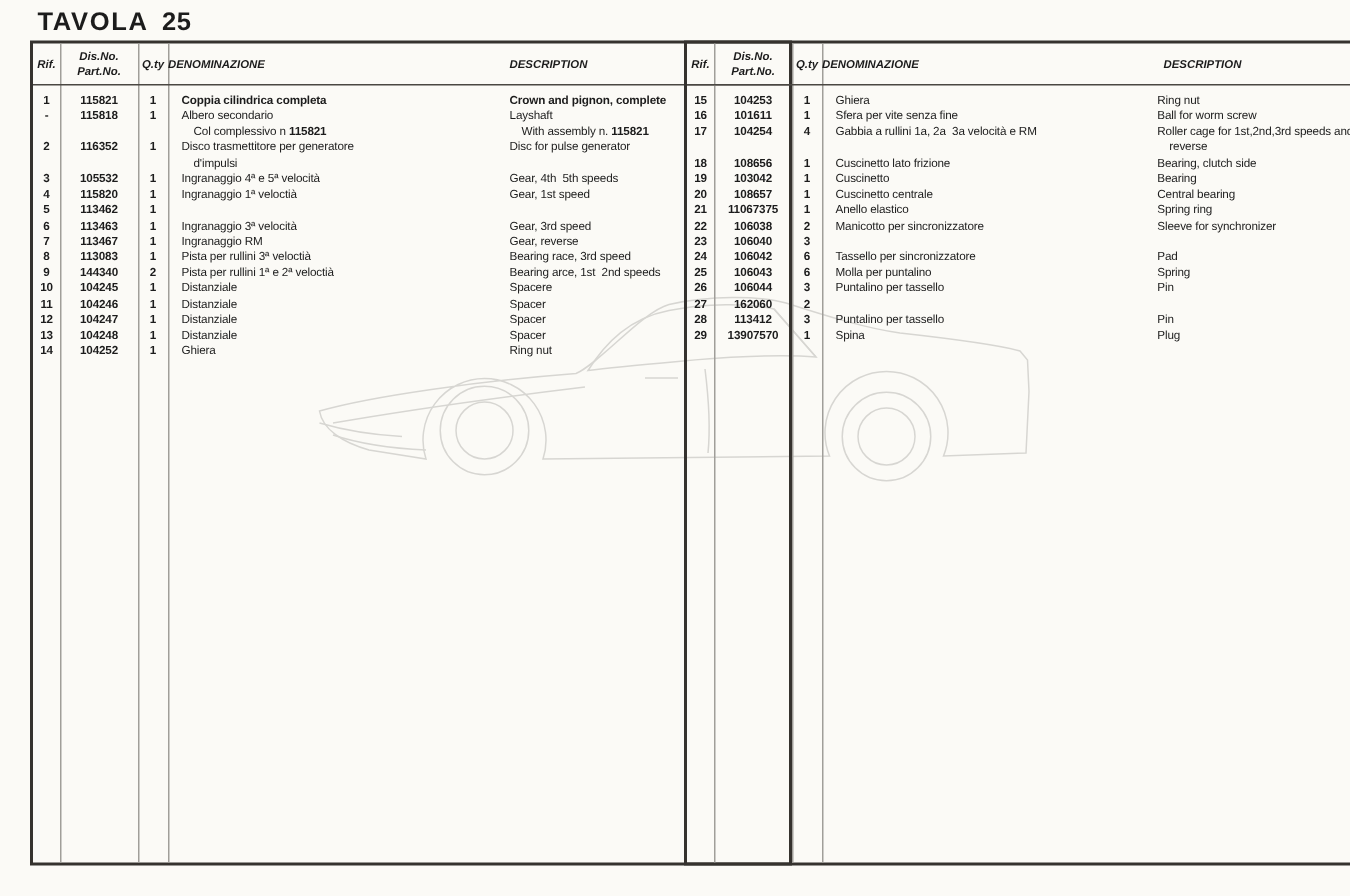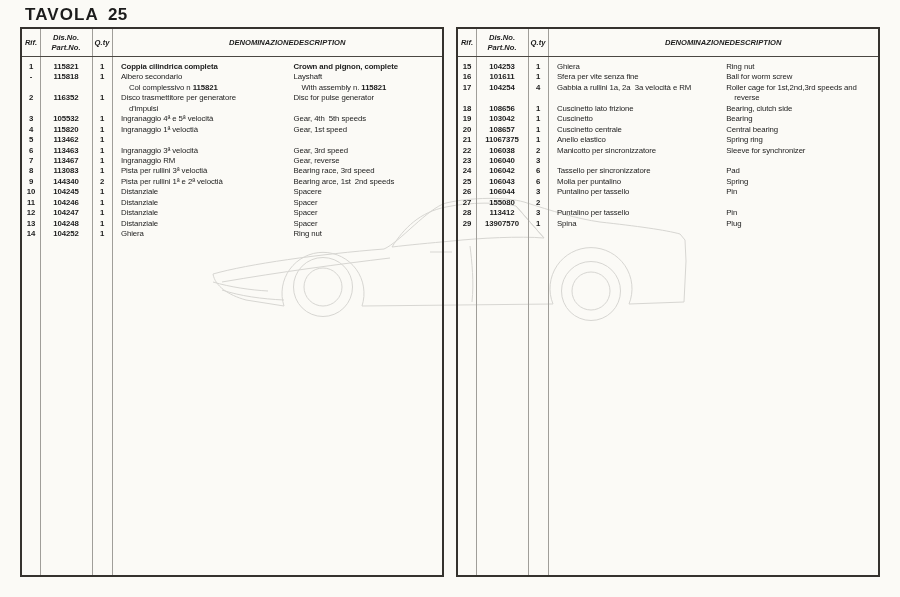--- a/index.html
+++ b/index.html
@@ -10,32 +10,32 @@
   body{
     position:relative;background:var(--bg);color:var(--ink);
     font-family:"Liberation Sans",sans-serif;overflow:hidden;
   }
   .title{position:absolute;left:25px;top:5px;font-size:17px;font-weight:bold;letter-spacing:1.1px;z-index:2}
   .title .num{margin-left:9px;letter-spacing:.4px}
 
   svg.car{position:absolute;left:0;top:0;z-index:0}
   svg.car *{fill:none;stroke:var(--wm);stroke-width:1}
 
-  .ptable{position:absolute;top:27px;width:424px;height:550px;border:2px solid var(--border);background:transparent;z-index:1}
+  .ptable{position:absolute;top:27px;width:508px;height:550px;border:2px solid var(--border);background:transparent;z-index:1}
   .t-left{left:20px}
   .t-right{left:456px}
   .vline{position:absolute;top:0;bottom:0;width:1px;background:var(--line)}
   .v1{left:18px}.v2{left:70px}.v3{left:90px}
 
   .thead{position:relative;height:28px;border-bottom:1px solid #4a4742;
     display:grid;grid-template-columns:18px 52px 20px 1fr;align-items:center;
     font-style:italic;font-weight:bold;font-size:7.6px;line-height:1.2}
   .hc{text-align:center}
   .combined{display:flex}
-  .h-den{width:55%;text-align:right}
+  .h-den{width:55%;text-align:left}
   .h-des{width:45%;text-align:left}
 
   .tbody{padding-top:5px;position:relative}
   .row{display:grid;grid-template-columns:18px 52px 20px 1fr;height:10.45px;
     font-size:7.8px;line-height:10.45px;letter-spacing:-.1px}
   .c{text-align:center}
   .rifc,.partc,.qtyc{font-weight:bold}
   .rest{position:relative;white-space:pre}
   .den{position:absolute;left:9px;top:0}
   .des{position:absolute;left:55%;top:0}
@@ -281,21 +281,21 @@
         <div class="rest"><span class="den">Molla per puntalino</span><span class="des">Spring</span></div>
       </div>
       <div class="row">
         <div class="c rifc">26</div>
         <div class="c partc">106044</div>
         <div class="c qtyc">3</div>
         <div class="rest"><span class="den">Puntalino per tassello</span><span class="des">Pin</span></div>
       </div>
       <div class="row">
         <div class="c rifc">27</div>
-        <div class="c partc">155080</div>
+        <div class="c partc">162060</div>
         <div class="c qtyc">2</div>
       </div>
       <div class="row">
         <div class="c rifc">28</div>
         <div class="c partc">113412</div>
         <div class="c qtyc">3</div>
         <div class="rest"><span class="den">Puntalino per tassello</span><span class="des">Pin</span></div>
       </div>
       <div class="row">
         <div class="c rifc">29</div>

